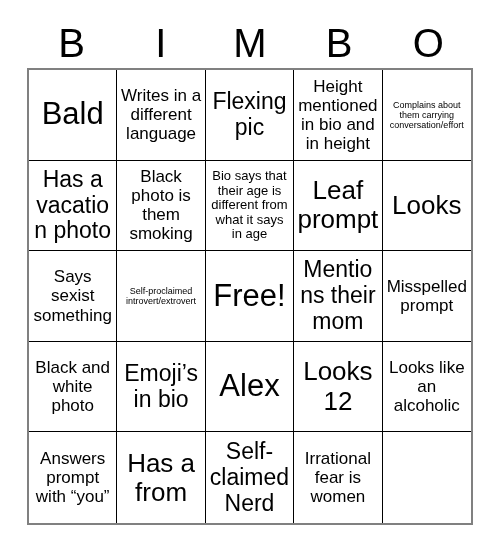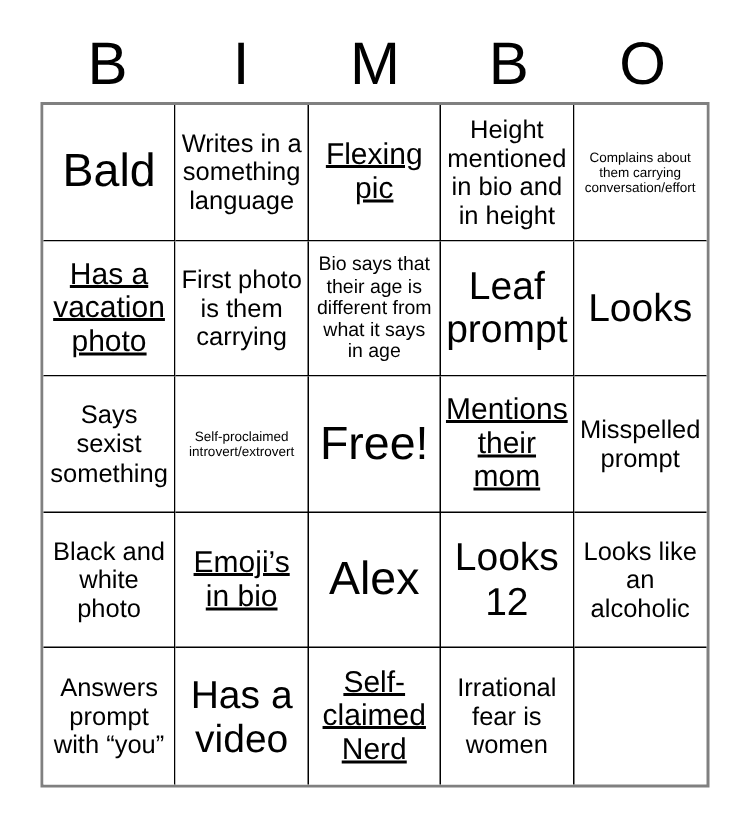--- a/index.html
+++ b/index.html
@@ -83,21 +83,21 @@
     display: block;
     width: 100%;
     line-height: 1.12;
     word-wrap: break-word;
     hyphens: none;
   }
 
   
   .sz-xxl .cell-text { font-size: 31px; }
   .sz-xl  .cell-text { font-size: 26px; }
-  .sz-lg  .cell-text { font-size: 20px; text-decoration: underline; }
+  .sz-lg  .cell-text { font-size: 23px; }
   .sz-md  .cell-text { font-size: 17px; }
   .sz-sm  .cell-text { font-size: 13px; }
   .sz-xs  .cell-text { font-size: 9px; }
 </style>
 </head>
 <body>
 
 <div id="bingo-card">
 
   <div class="header-row">
@@ -106,36 +106,36 @@
     <div class="header-letter">M</div>
     <div class="header-letter">B</div>
     <div class="header-letter">O</div>
   </div>
 
   <div class="grid" id="bingo-grid">
       <div class="cell sz-xxl">
         <span class="cell-text">Bald</span>
       </div>
       <div class="cell sz-md">
-        <span class="cell-text">Writes in a something language</span>
+        <span class="cell-text">Writes in a different language</span>
       </div>
       <div class="cell sz-lg">
         <span class="cell-text">Flexing pic</span>
       </div>
       <div class="cell sz-md">
         <span class="cell-text">Height mentioned in bio and in height</span>
       </div>
       <div class="cell sz-xs">
         <span class="cell-text">Complains about them carrying conversation/effort</span>
       </div>
       <div class="cell sz-lg">
         <span class="cell-text">Has a vacation photo</span>
       </div>
       <div class="cell sz-md">
-        <span class="cell-text">First photo is them carrying</span>
+        <span class="cell-text">Black photo is them smoking</span>
       </div>
       <div class="cell sz-sm">
         <span class="cell-text">Bio says that their age is different from what it says in age</span>
       </div>
       <div class="cell sz-xl">
         <span class="cell-text">Leaf prompt</span>
       </div>
       <div class="cell sz-xl">
         <span class="cell-text">Looks</span>
       </div>
@@ -166,21 +166,21 @@
       <div class="cell sz-xl">
         <span class="cell-text">Looks 12</span>
       </div>
       <div class="cell sz-md">
         <span class="cell-text">Looks like an alcoholic</span>
       </div>
       <div class="cell sz-md">
         <span class="cell-text">Answers prompt with “you”</span>
       </div>
       <div class="cell sz-xl">
-        <span class="cell-text">Has a video</span>
+        <span class="cell-text">Has a from</span>
       </div>
       <div class="cell sz-lg">
         <span class="cell-text">Self-claimed Nerd</span>
       </div>
       <div class="cell sz-md">
         <span class="cell-text">Irrational fear is women</span>
       </div>
     </div>
 
 </div>

